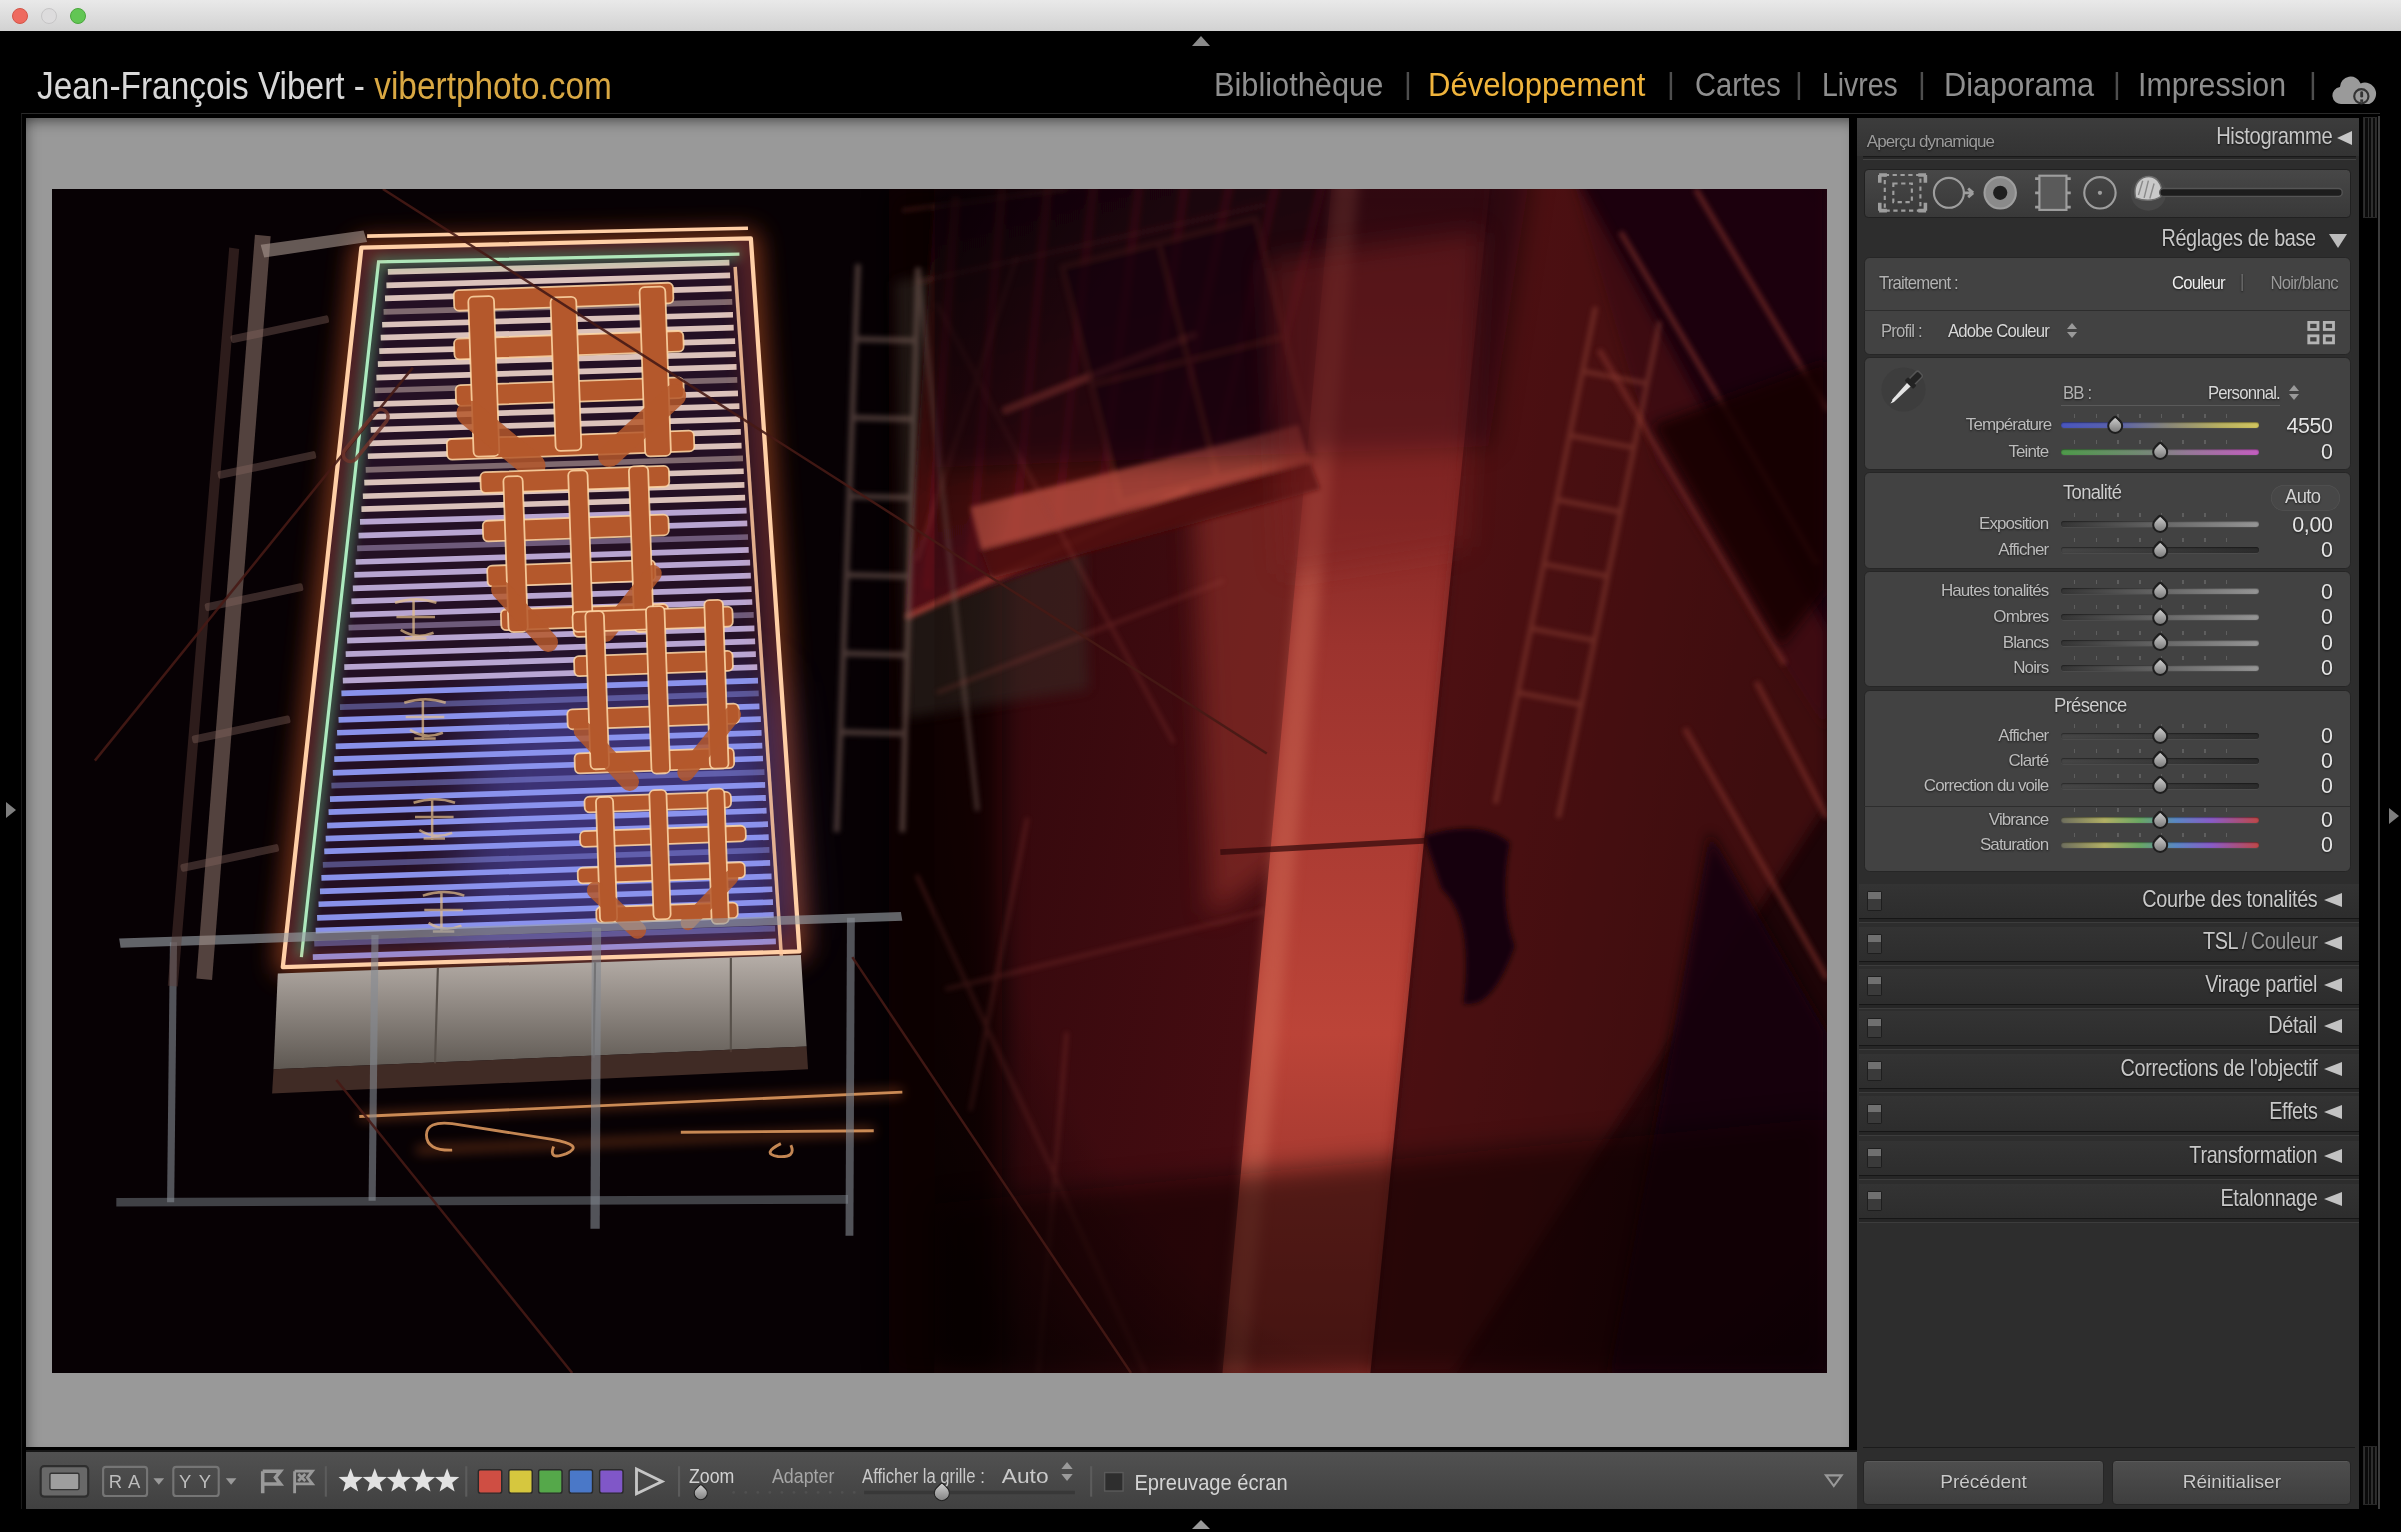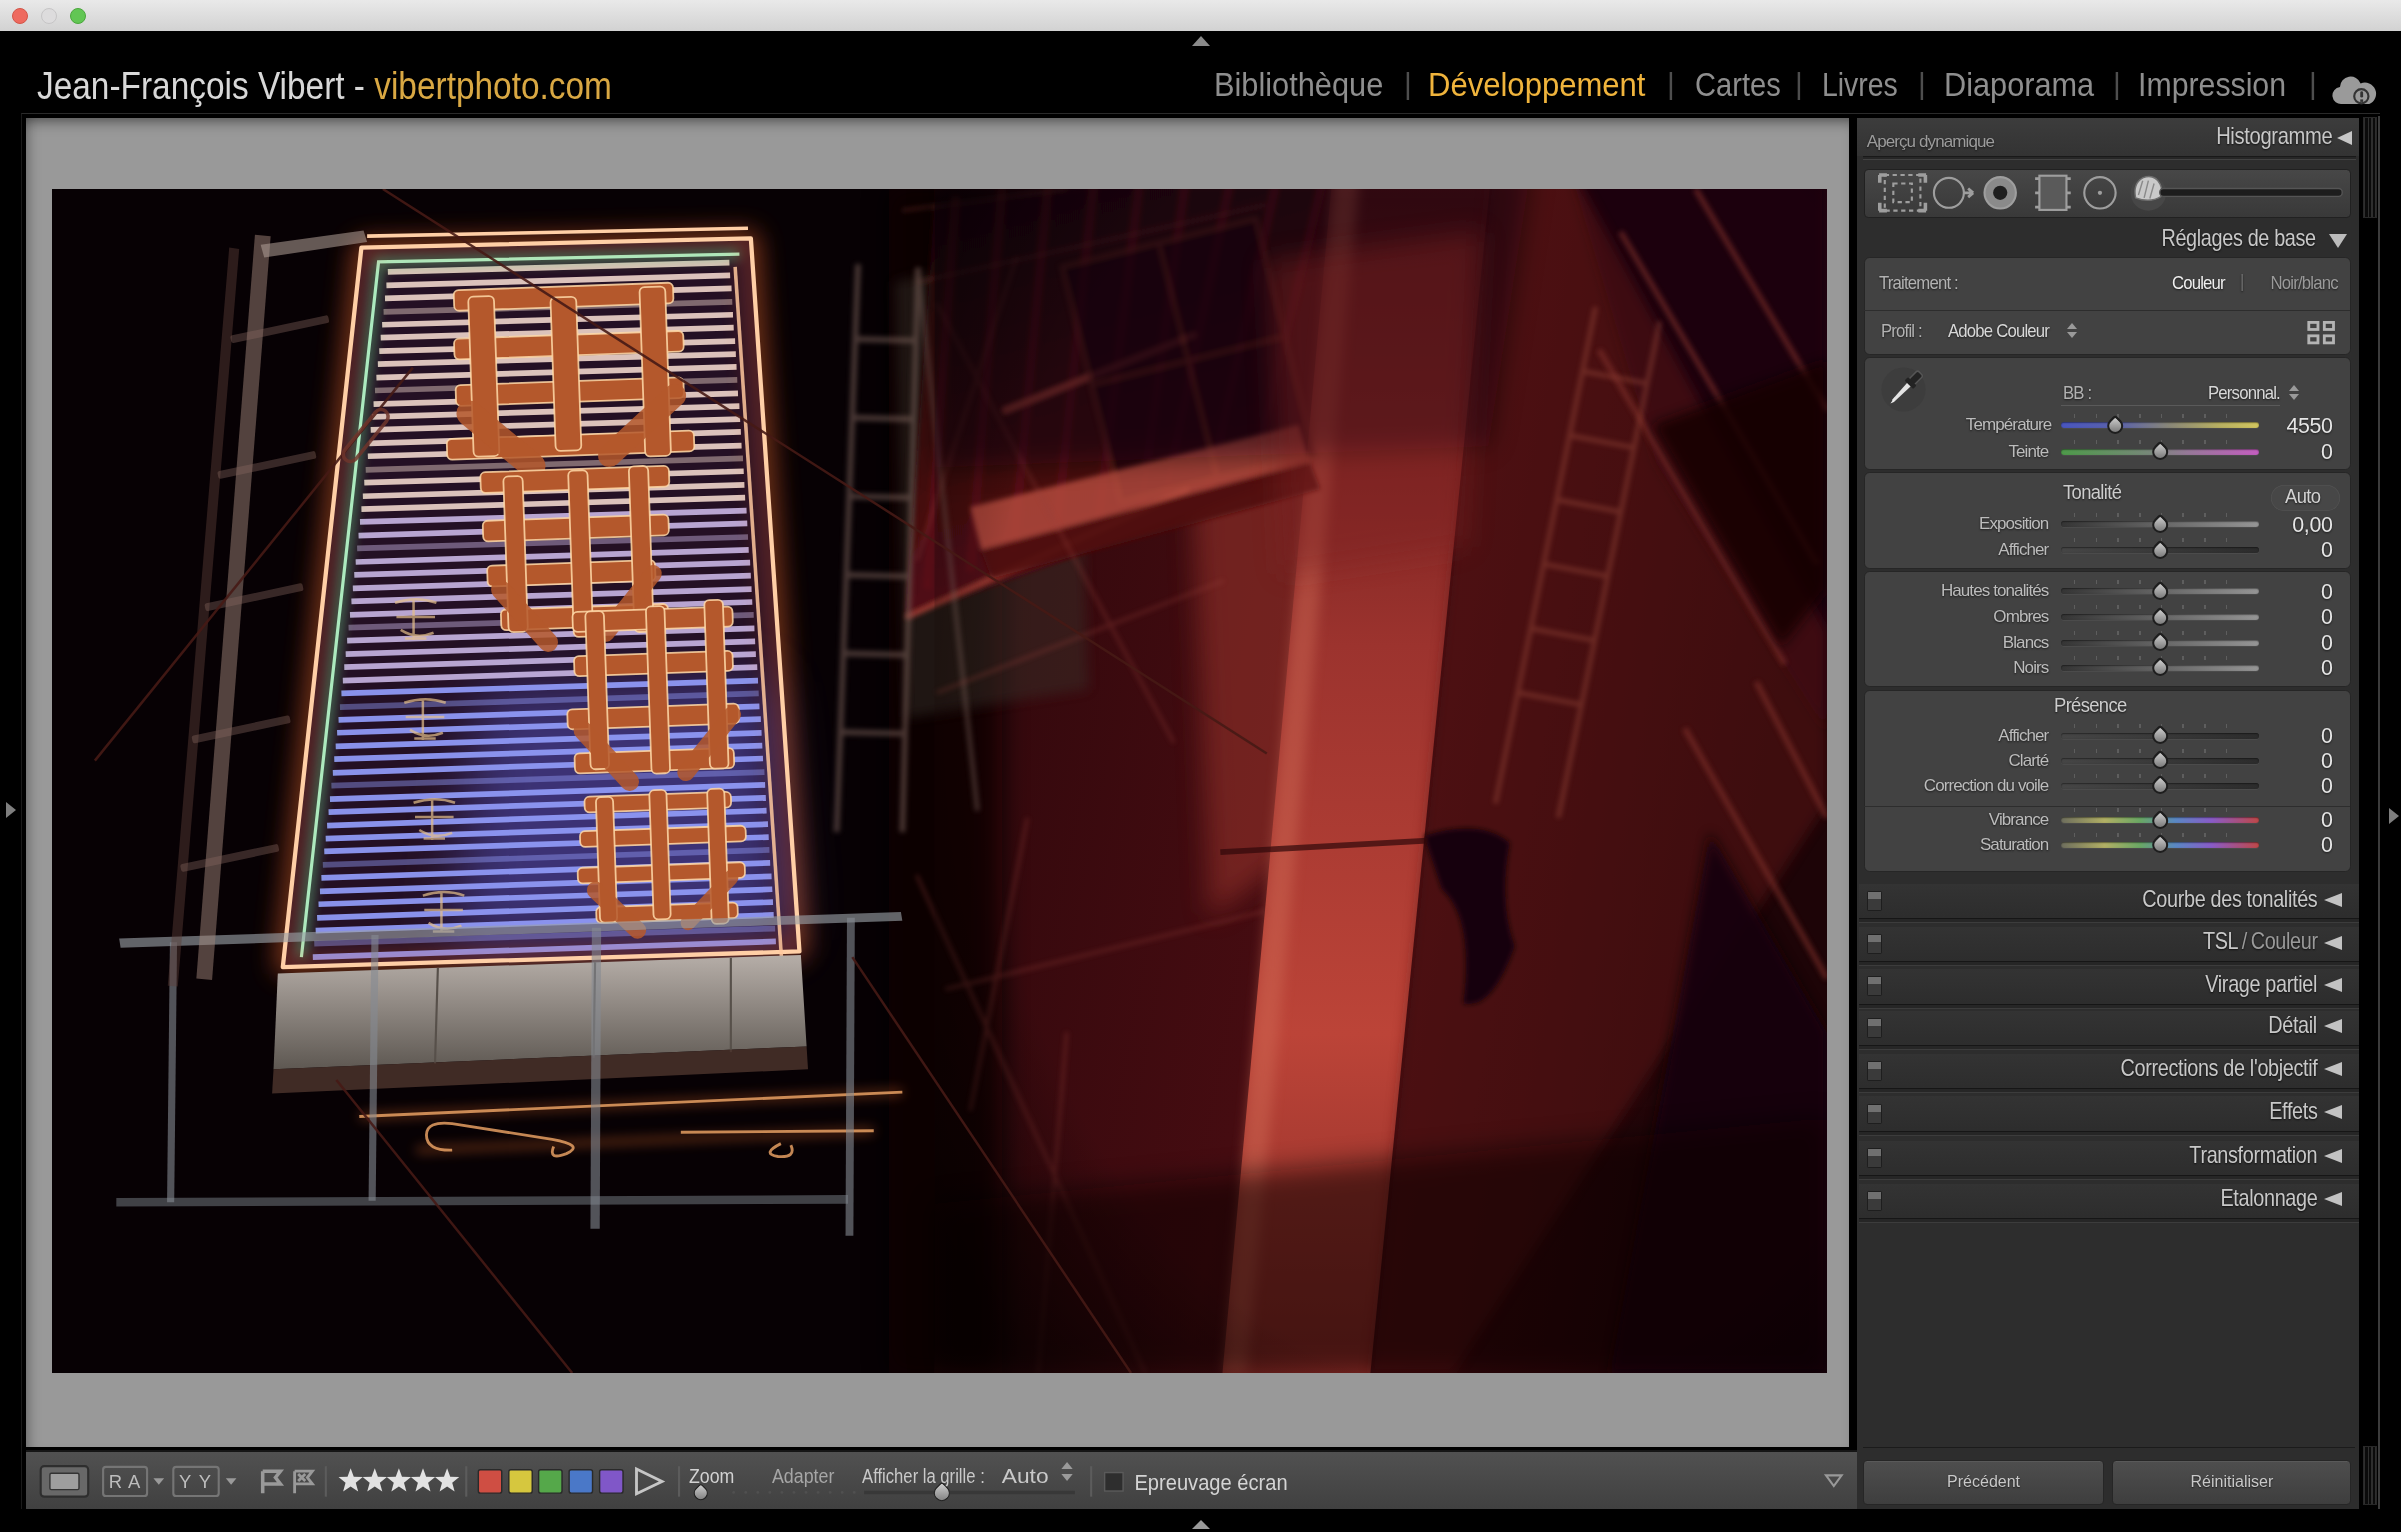--- a/index.html
+++ b/index.html
@@ -33,21 +33,21 @@
 .pval { position:absolute; font-size:21.4px; letter-spacing:-0.4px; color:#e6e6e6;
   text-shadow:0 1.4px 2.1px rgba(0,0,0,0.6); white-space:nowrap;}
 .pmid { position:absolute; font-size:20px; letter-spacing:-0.7px; color:#cdcdcd;
   text-shadow:0 1.4px 2.1px rgba(0,0,0,0.65); white-space:nowrap; transform:scaleX(0.92); transform-origin:0 50%;}
 .phead { font-size:23.6px; color:#c8c8c8; letter-spacing:-0.4px; text-shadow:0 1.4px 2.1px rgba(0,0,0,0.7);
   white-space:nowrap; transform:scaleX(0.84); transform-origin:100% 50%;}
 .pbox { position:absolute; left:6.4px; width:487px; background:#424242; border:1.4px solid #262626;
   border-radius:5.7px; box-sizing:border-box;}
 .pbtn { position:absolute; height:45px; background:linear-gradient(180deg,#4e4e4e,#3e3e3e);
   border:1.4px solid #262626; border-radius:4.3px; box-sizing:border-box; text-align:center;
-  font-size:16px; color:#c9c9c9; line-height:42px; text-shadow:0 1.4px 1.4px rgba(0,0,0,0.6);
+  font-size:19px; color:#c9c9c9; line-height:42px; text-shadow:0 1.4px 1.4px rgba(0,0,0,0.6);
   box-shadow:inset 0 0.7px 0 #5e5e5e;}
 #gutter { position:absolute; left:2359px; top:116px; width:42px; height:1393px; background:#000; }
 .grip { position:absolute; left:4.3px; width:12px; background:repeating-linear-gradient(90deg,#2e2e2e 0 1.4px,#0b0b0b 1.4px 3.6px); border:0.7px solid #282828;}
 #bottomstrip { position:absolute; left:0; top:1509px; width:2401px; height:23px; background:#000;}
 </style></head>
 <body>
 <div id="stage">
 
 <div id="titlebar">
   <div class="tl" style="left:12px;background:#ee6a5f;border-color:#d35548"></div>

